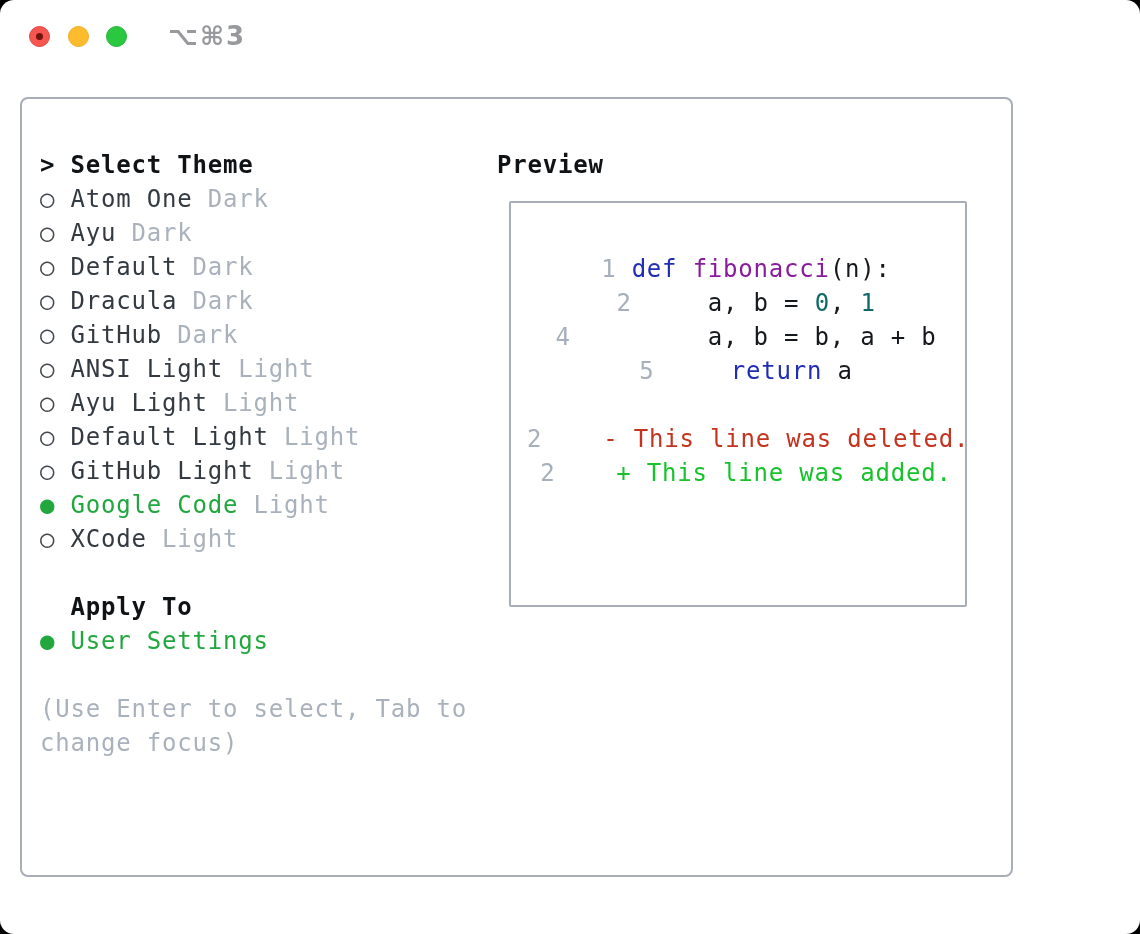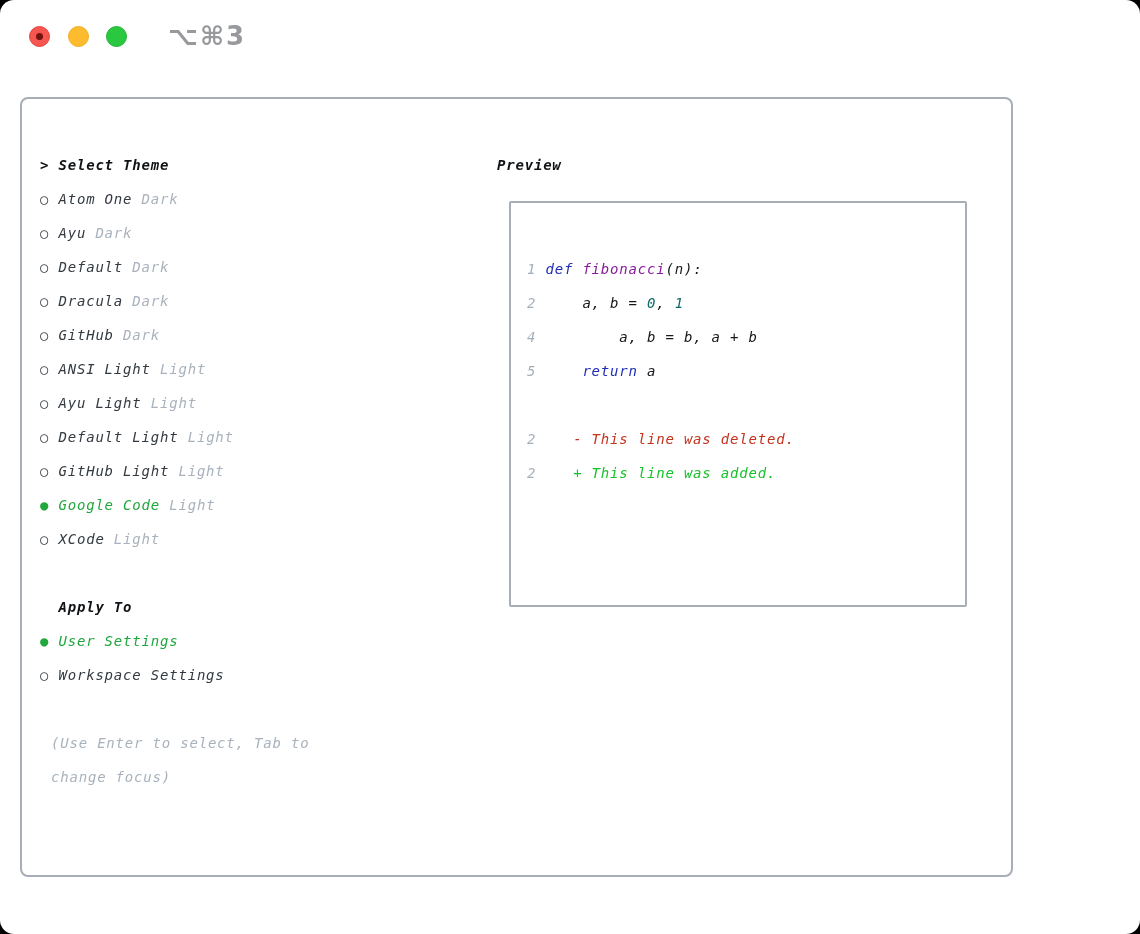--- a/index.html
+++ b/index.html
@@ -10,35 +10,35 @@
   .tl{position:absolute;top:26px;width:21px;height:21px;border-radius:50%;display:inline-block;}
   .tl.red{left:29px;background:var(--tlred);border:1px solid #e0443c;box-sizing:border-box;}
   .tl.yellow{left:68px;background:var(--tlyellow);border:1px solid #f0ac23;box-sizing:border-box;}
   .tl.green{left:106px;background:var(--tlgreen);border:1px solid #24b238;box-sizing:border-box;}
   .tl .dot{position:absolute;left:6px;top:6px;width:7px;height:7px;border-radius:50%;background:#70150e;}
   .wtitle{position:absolute;left:168px;top:21px;font-family:"DejaVu Sans",sans-serif;
           font-size:26px;font-weight:700;color:#97999c;letter-spacing:2px;}
   
   .panel{position:absolute;left:20px;top:97px;width:993px;height:780px;box-sizing:border-box;
          border:2px solid var(--border);border-radius:8px;background:#fff;}
-  .row{height:34px;line-height:34px;white-space:pre;font-size:14px;letter-spacing:0.8px;color:var(--ink);font-style:italic;}
+  .row{height:34px;line-height:34px;white-space:pre;font-size:24px;letter-spacing:0.8px;color:var(--ink);}
   .spacer{height:34px;}
   .left-col{position:absolute;left:18px;top:49px;}
   .hdr{font-weight:700;color:#101316;}
   .marker{color:#41474e;}
   .marker.focus{color:#101316;font-weight:700;}
   .theme-name{color:var(--name);}
   .variant{color:var(--muted);}
   .sel .theme-name{color:var(--green);}
   .sel .marker{color:var(--green);}
-  .hint{color:var(--muted);margin-left:11px;}
+  .hint{color:var(--muted);}
   
   .preview-title{position:absolute;left:475px;top:49px;}
   .preview-box{position:absolute;left:487px;top:102px;width:458px;height:406px;box-sizing:border-box;
-               border:2px solid var(--border);border-radius:2px;background:#fff;padding:15px 0 0 16px;overflow:hidden;}
+               border:2px solid var(--border);border-radius:2px;background:#fff;padding:15px 0 0 16px;overflow:hidden;text-align:center;}
   .lno{color:var(--lno);}
   .t-kw{color:var(--kw);}
   .t-fn{color:var(--fn);}
   .t-num{color:var(--num);}
   .t-pl{color:var(--ink);}
   .d-context{color:var(--ctx);}
   .d-deleted{color:var(--dred);}
   .d-added{color:var(--dgreen);margin-top:24px;}
 </style>
 </head>
@@ -72,21 +72,20 @@
             <div class="row sel"><span class="marker">●</span><span class="theme-name"> Google Code </span><span class="variant">Light</span></div>
             <div class="row"><span class="marker">○</span><span class="theme-name"> XCode </span><span class="variant">Light</span></div>
           </div>
 
         <div class="spacer"></div>
 
         <div class="row hdr"><span>  </span><span>Apply To</span></div>
 
         <div id="apply-list">
             <div class="row sel"><span class="marker">●</span><span class="theme-name"> User Settings</span></div>
-            <div class="row"><span class="marker">○</span><span class="theme-name"> Workspace Settings</span></div>
           </div>
 
         <div class="spacer"></div>
 
         <div class="row hint">(Use Enter to select, Tab to</div>
         <div class="row hint">change focus)</div>
       </div>
 
       <div class="row hdr preview-title">Preview</div>
 

